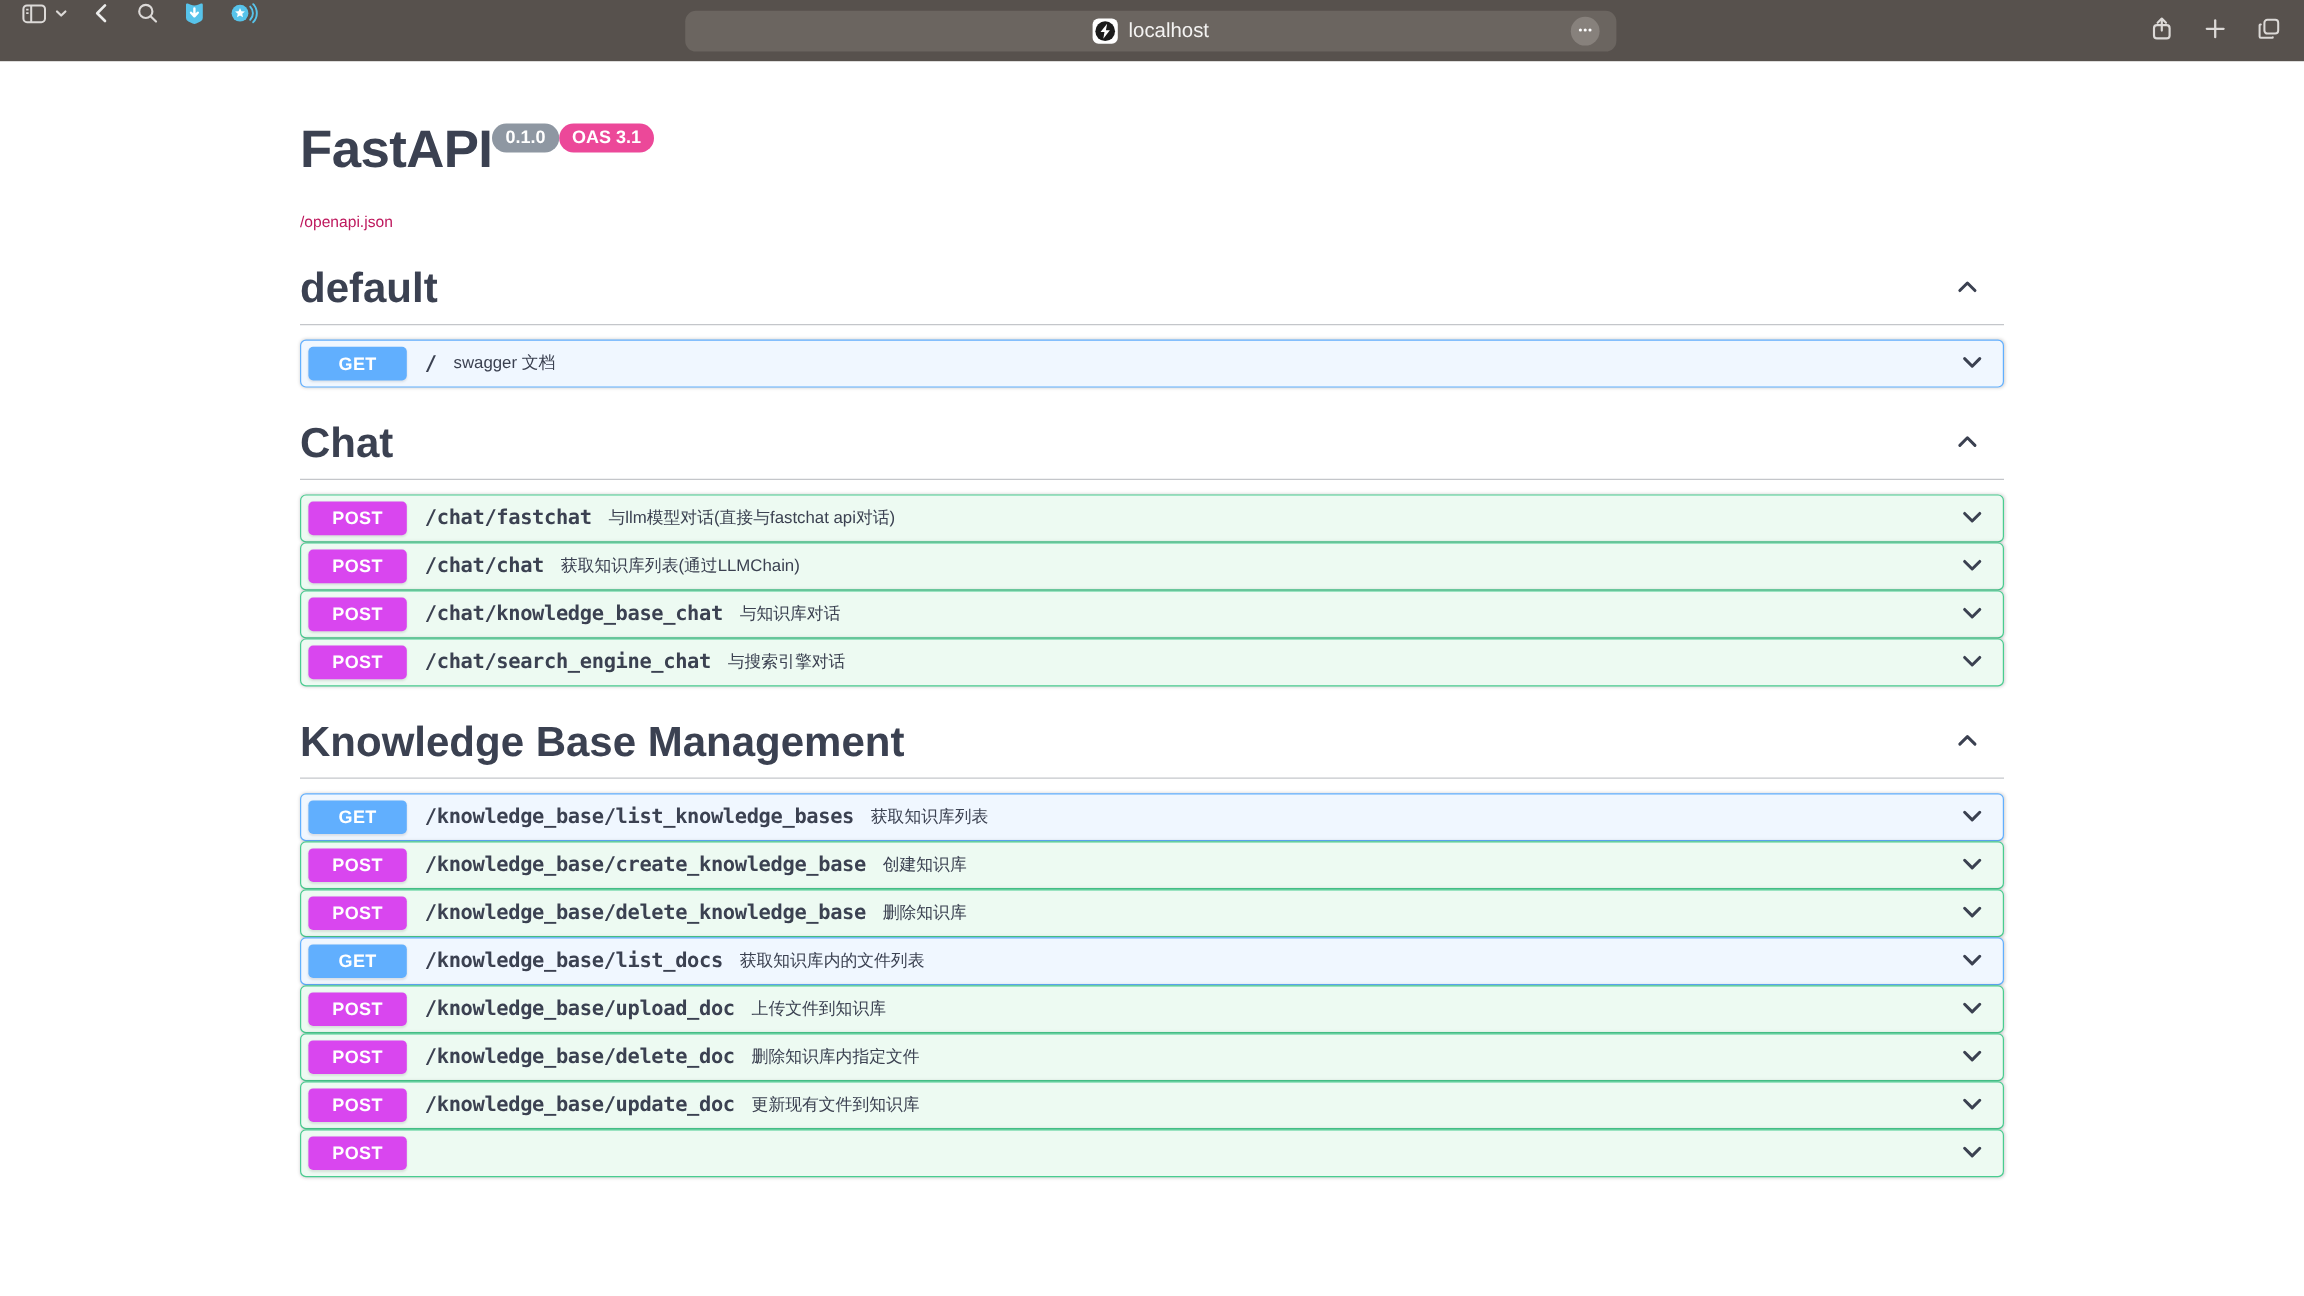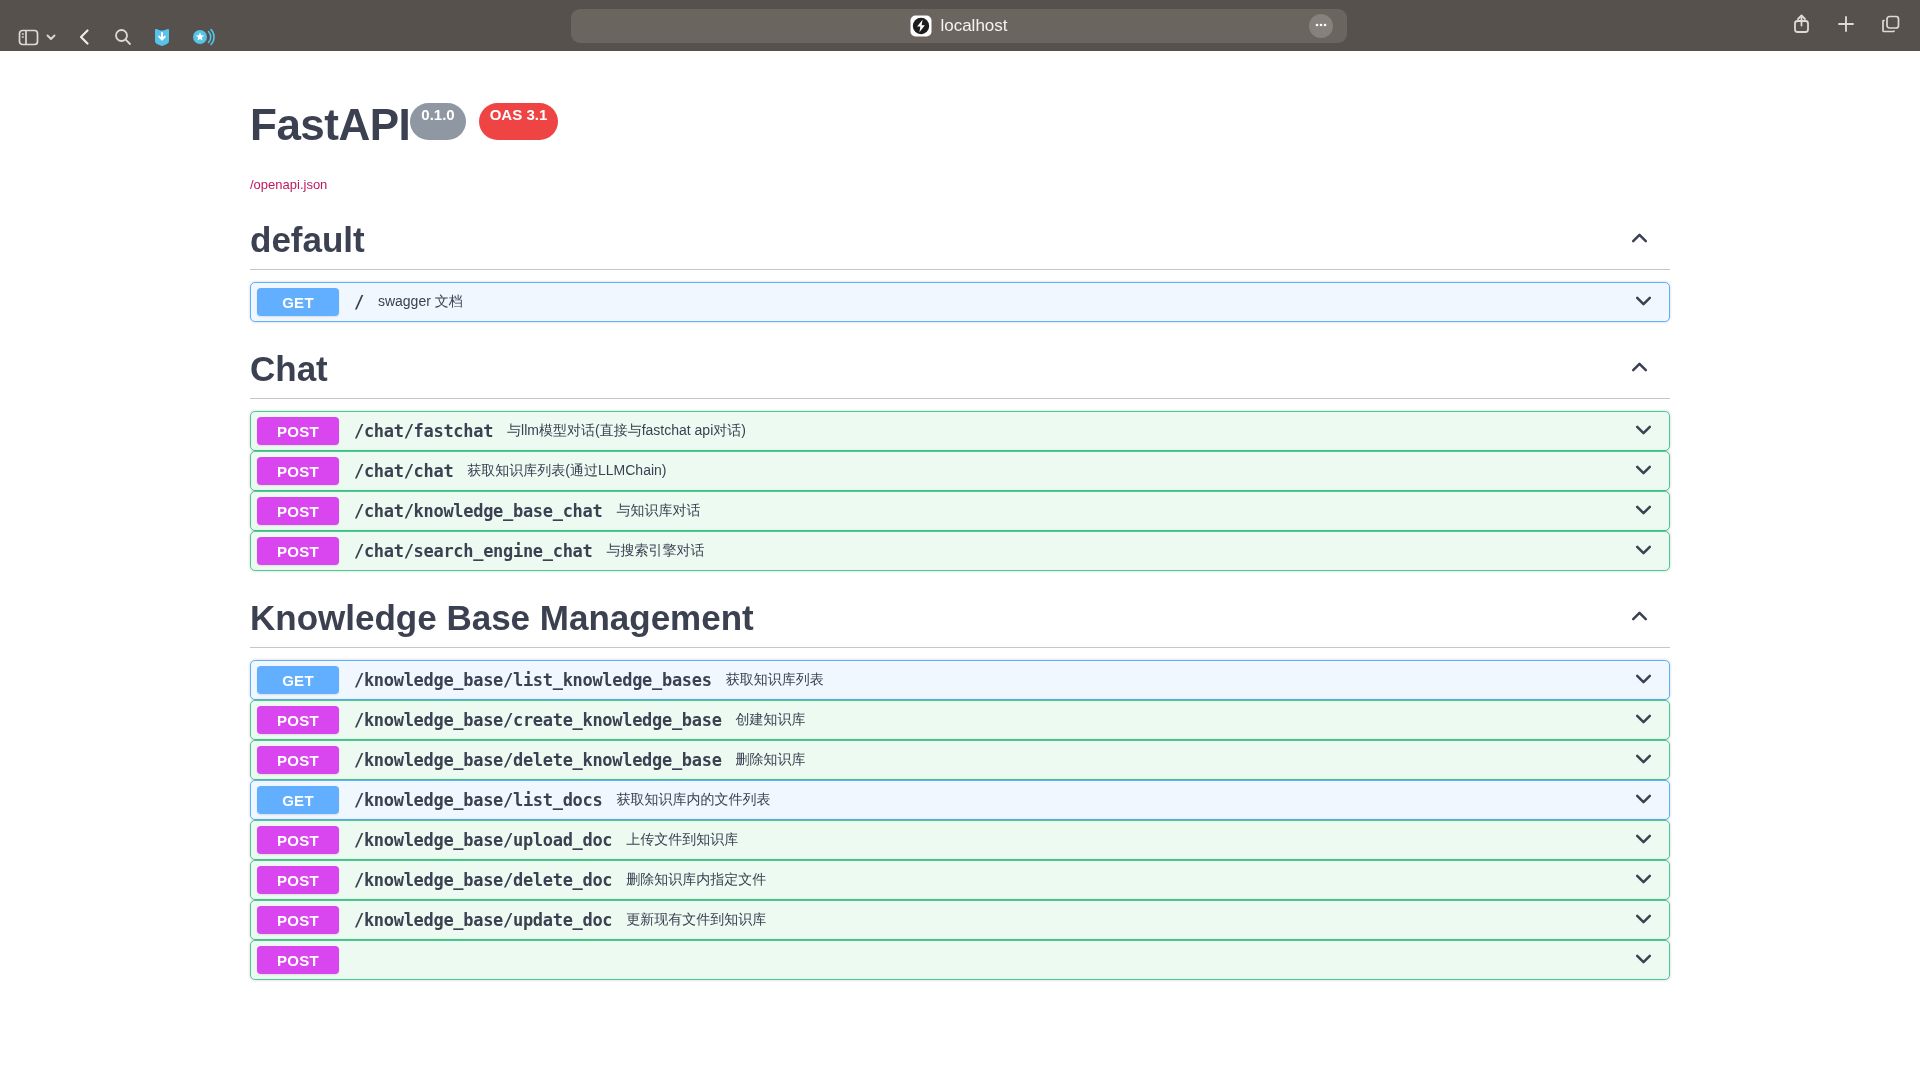--- a/index.html
+++ b/index.html
@@ -7,21 +7,21 @@
   body {
     width:1920px; height:1080px; overflow:hidden;
     background:#ffffff;
     font-family:"Liberation Sans", sans-serif;
     color:#3b4151;
   }
 
   
   .chrome {
     position:relative; height:51px; background:#57514d;
-    display:flex; align-items:flex-end;
+    display:flex; align-items:flex-start;
   }
   .chrome-left { display:flex; align-items:center; gap:18px; padding-left:18px; }
   .chrome-left .grp { display:flex; align-items:center; gap:6px; }
   .tb-btn { background:none; border:none; padding:0; display:flex; align-items:center; cursor:pointer; }
   .url-pill {
     position:absolute; left:571px; top:9px; width:776px; height:34px;
     background:#6b6560; border-radius:9px;
     display:flex; align-items:center; justify-content:center;
     color:#f4f3f2; font-size:17px;
   }
@@ -37,24 +37,24 @@
   .page { height:1029px; overflow:hidden; background:#fff; }
   .wrapper { width:1420px; margin:0 auto; }
   .info { padding-top:52px; }
   .api-title {
     margin:0; font-size:44px; line-height:1.0; font-weight:bold; color:#3b4151;
     display:flex; align-items:flex-start; 
   }
   .api-title .t { letter-spacing:-0.5px; }
   .badge {
     color:#fff; font-weight:bold; font-size:15px; line-height:1;
-    padding:4px 11px 18px; border-radius:57px; margin-top:0px;
+    padding:4px 11px 5px; border-radius:57px; margin-top:0px;
   }
   .badge.ver { background:#8e97a2; }
-  .badge.oas { background:#ef4444;margin-left:13px; }
+  .badge.oas { background:#ec4899; }
   .spec-link { display:inline-block; margin-top:30px; color:#be185d; font-size:13px; text-decoration:none; }
 
   .section-head {
     display:flex; align-items:center; justify-content:space-between;
     margin-top:24px; padding-bottom:9px;
     border-bottom:1px solid rgba(59,65,81,.3);
   }
   .section-head:first-child { margin-top:27px; }
   .section-title { margin:0; font-size:35px; font-weight:bold; color:#3b4151; }
   .section-head .arrow-btn { margin-right:20px; }

